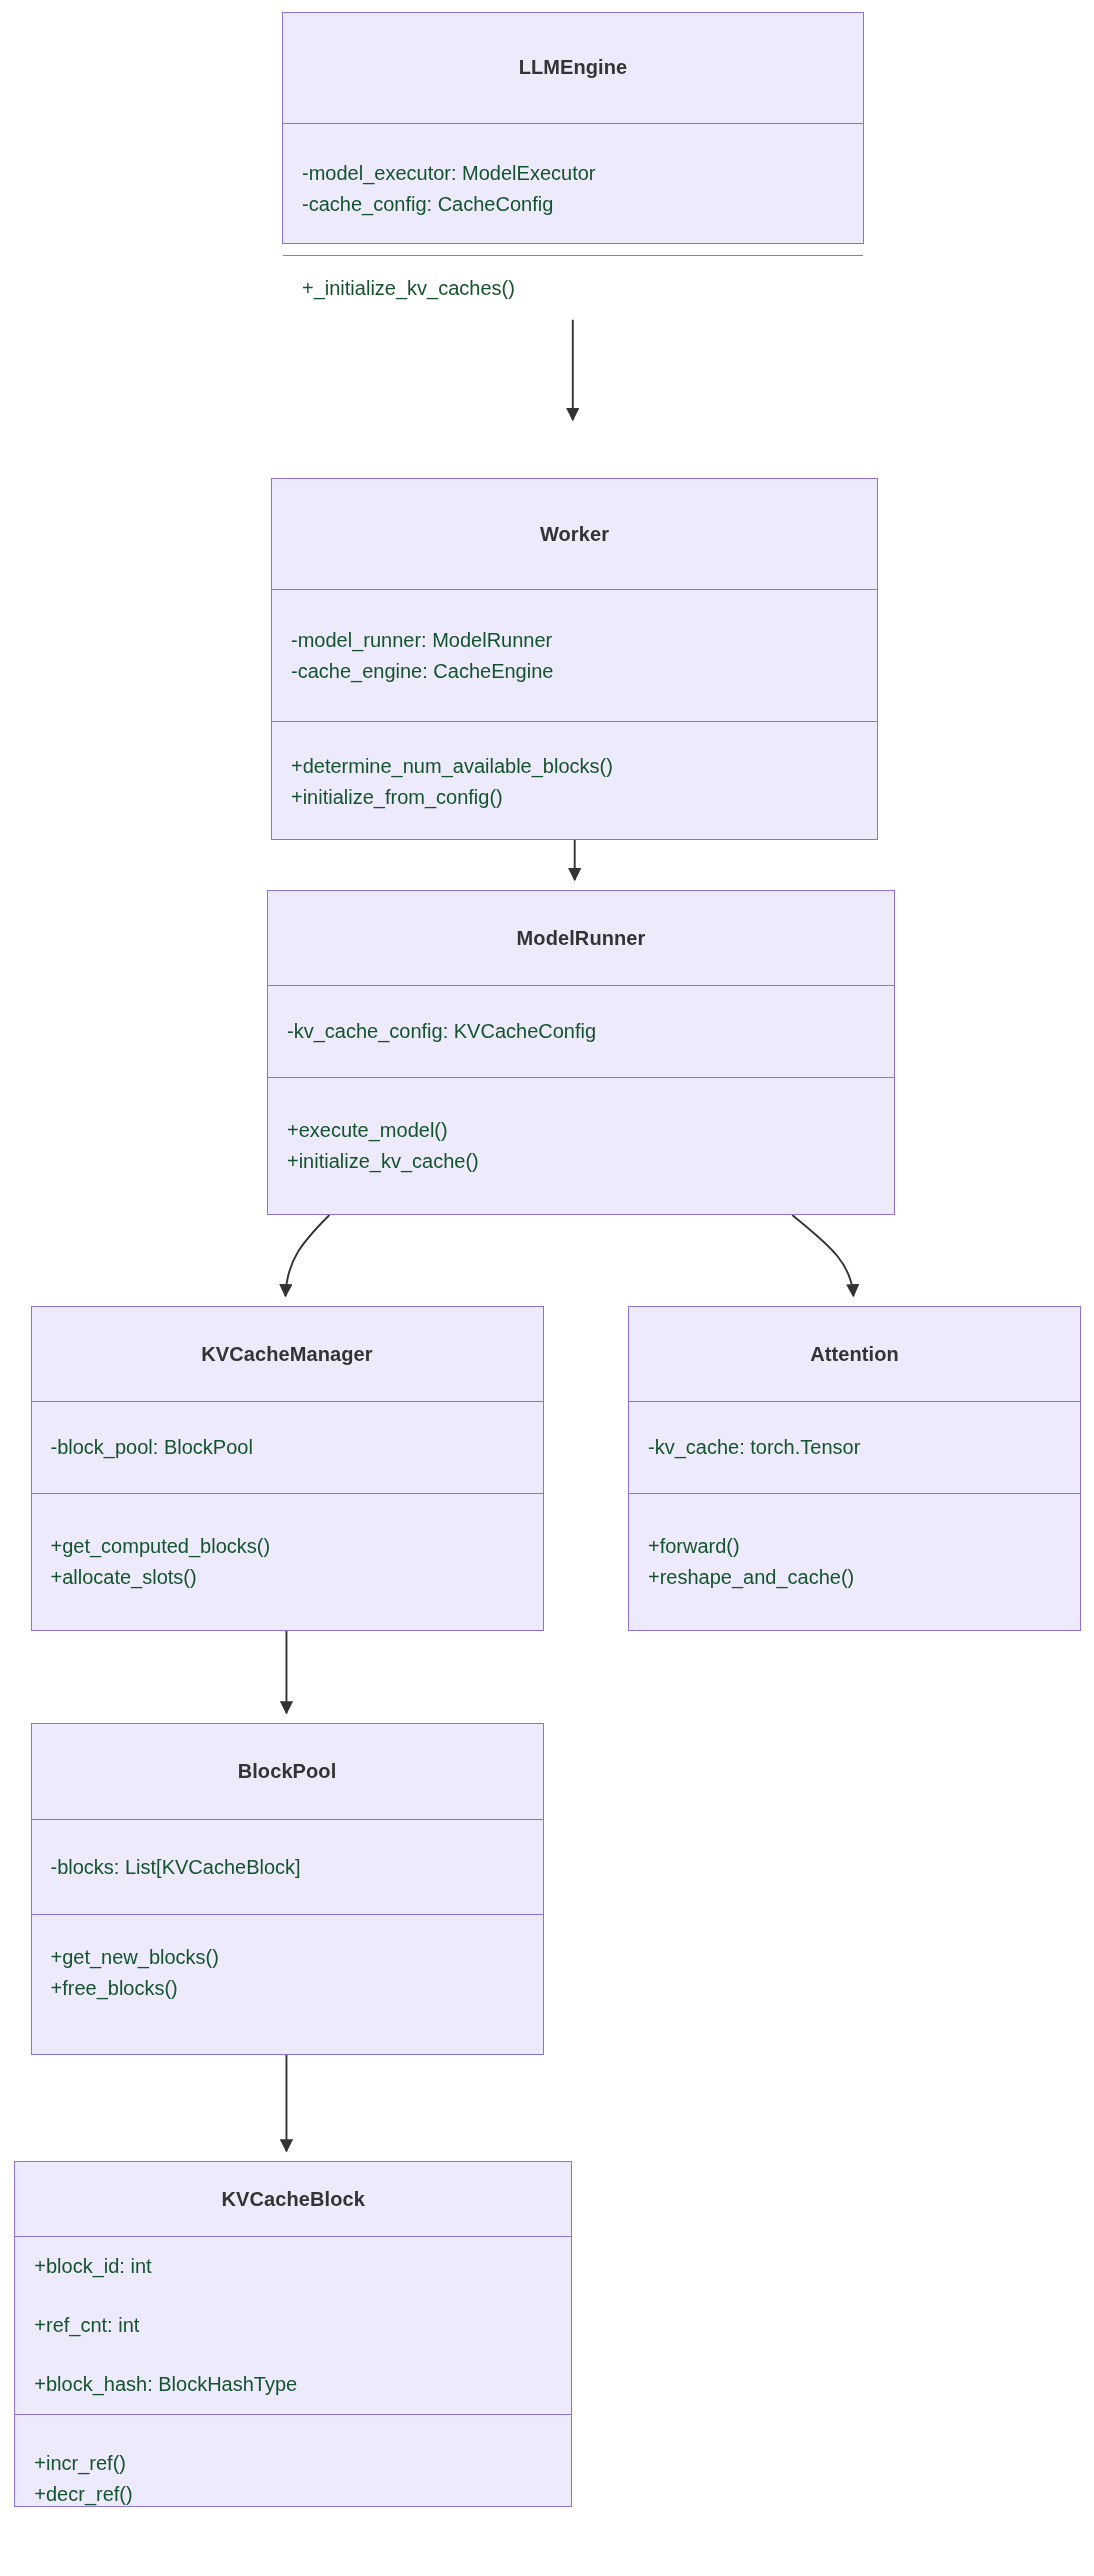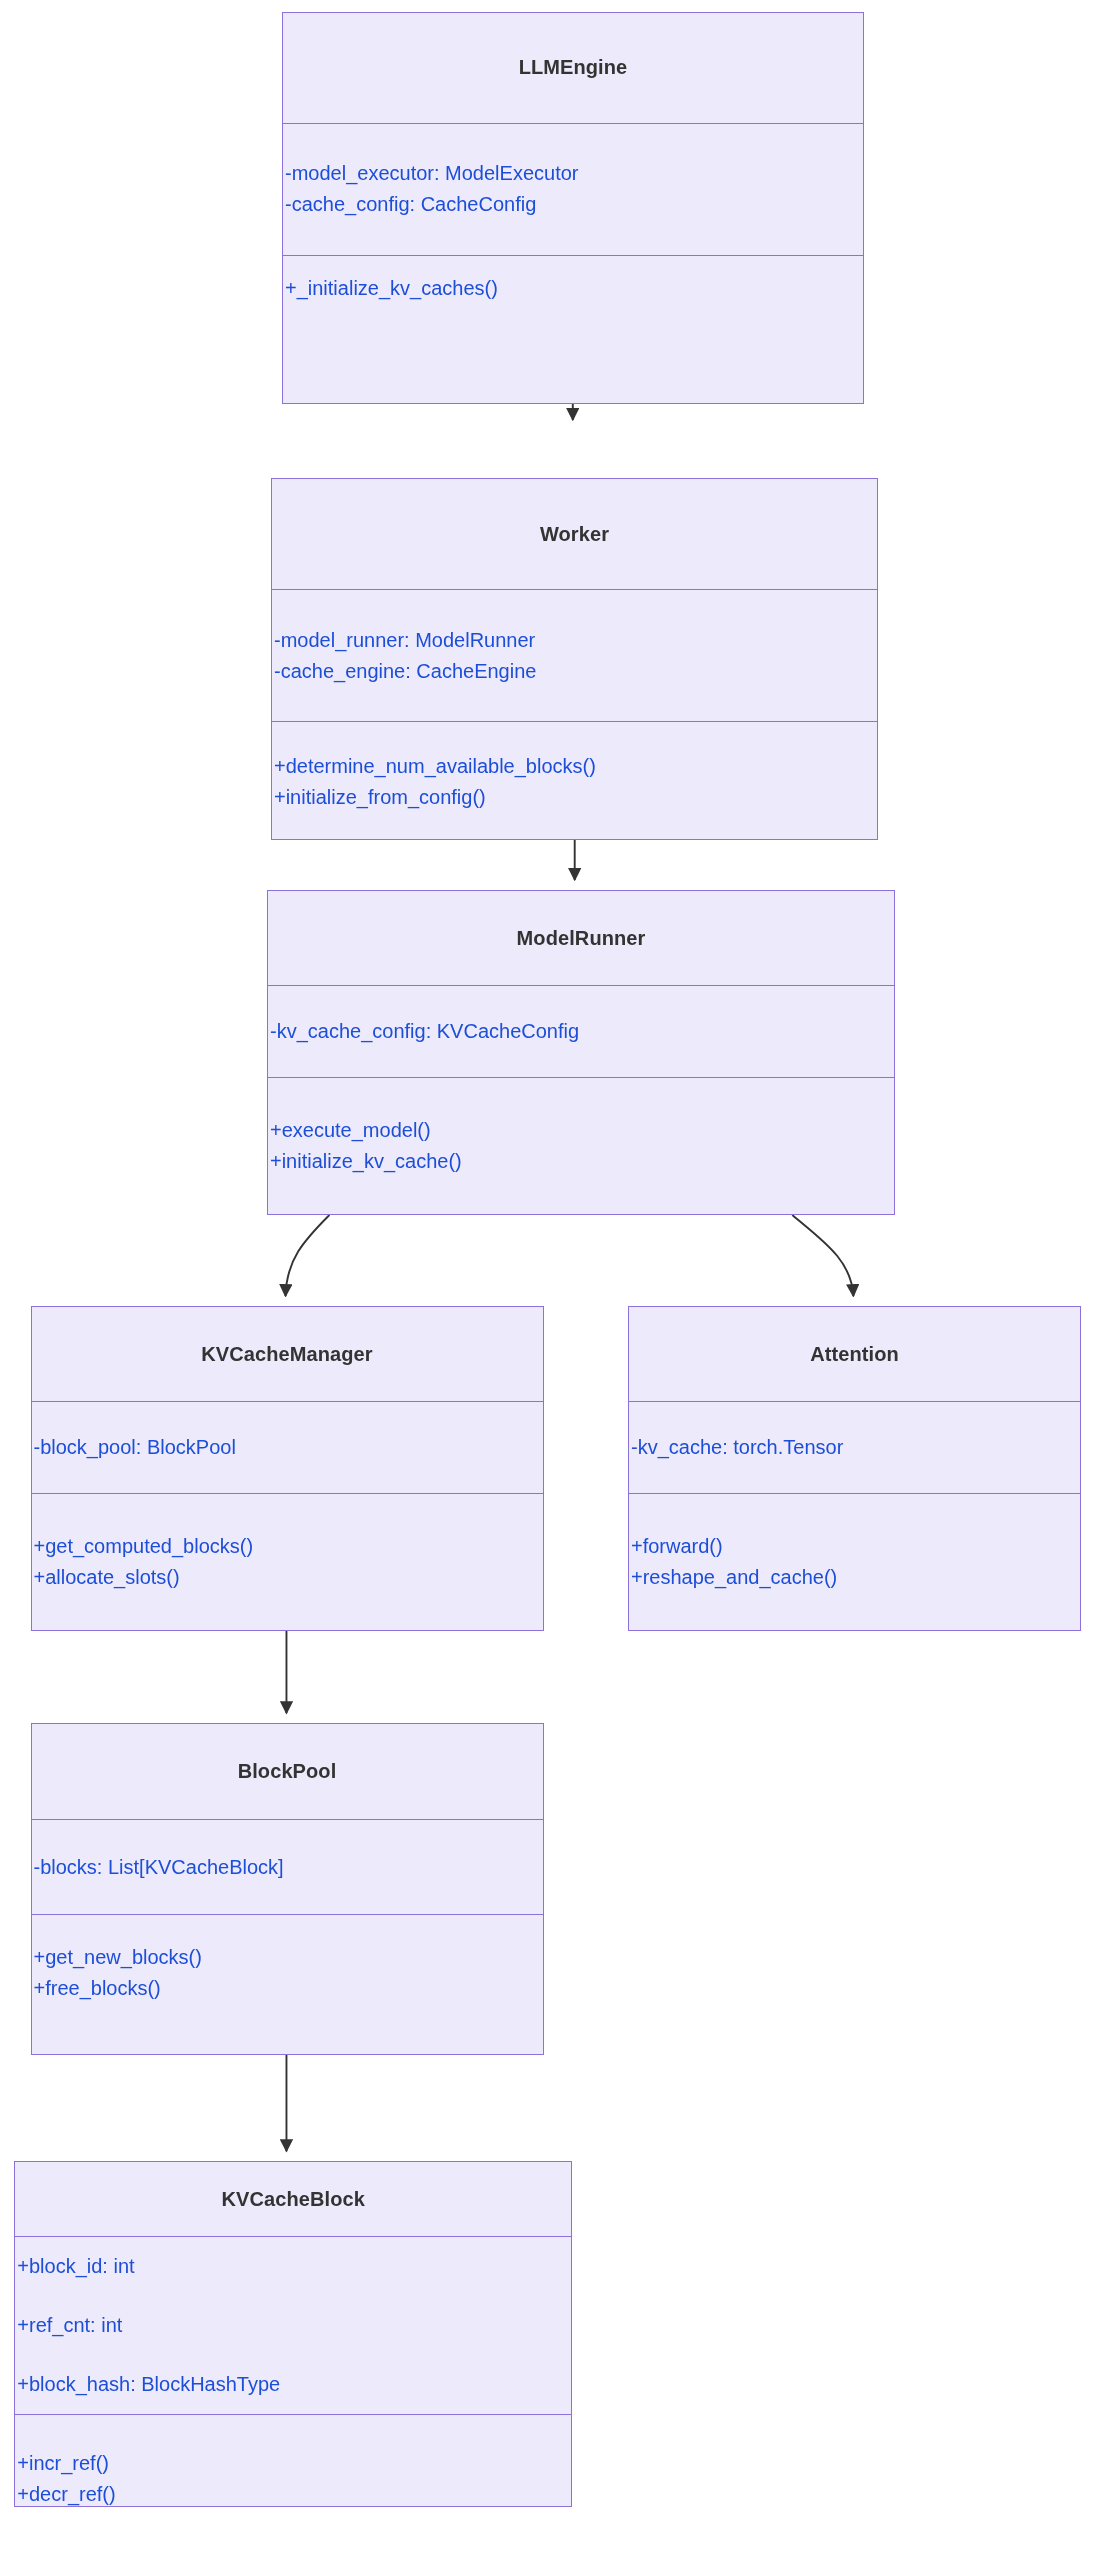--- a/index.html
+++ b/index.html
@@ -49,23 +49,23 @@
   .cls-title {
     text-align: center;
     font-size: 20px;
     font-weight: bold;
     color: #333333;
     letter-spacing: 0.1px;
     line-height: 1.25;
   }
   .cls-row {
     font-size: 20px;
-    color: #1d4ed8;
+    color: #14532d;
     line-height: 1.55;
-    padding-left: 2px;
+    padding-left: 19px;
     white-space: nowrap;
   }
   .cmp-title  { height: 110px; }
   .cmp-body   { padding: 15.3px 0; }
 </style>
 </head>
 <body>
 
 <div id="canvas">
 
@@ -82,21 +82,21 @@
 
     <path d="M 345 1273 C 318 1300, 300 1320, 299 1358" stroke="#333333" stroke-width="2" fill="none" marker-end="url(#arrowhead)"></path>
 
     <path d="M 830 1273 C 862 1300, 892 1320, 894 1358" stroke="#333333" stroke-width="2" fill="none" marker-end="url(#arrowhead)"></path>
 
     <path d="M 300 1708 L 300 1795" stroke="#333333" stroke-width="2" fill="none" marker-end="url(#arrowhead)"></path>
 
     <path d="M 300 2153 L 300 2254" stroke="#333333" stroke-width="2" fill="none" marker-end="url(#arrowhead)"></path>
   </svg>
 
-  <div class="node" style="left:282px; top:11.5px; width:582px; height:392px;">
+  <div class="node" style="left:282px; top:11.5px; width:582px; height:232px;">
     <div class="compartment cmp-title">
       <div class="cls-title">LLMEngine</div>
     </div>
     <div class="compartment cmp-body" style="height:132px;">
       <div class="cls-row">-model_executor: ModelExecutor</div>
       <div class="cls-row">-cache_config: CacheConfig</div>
     </div>
     <div class="compartment cmp-body" style="height:67px;">
       <div class="cls-row">+_initialize_kv_caches()</div>
     </div>

